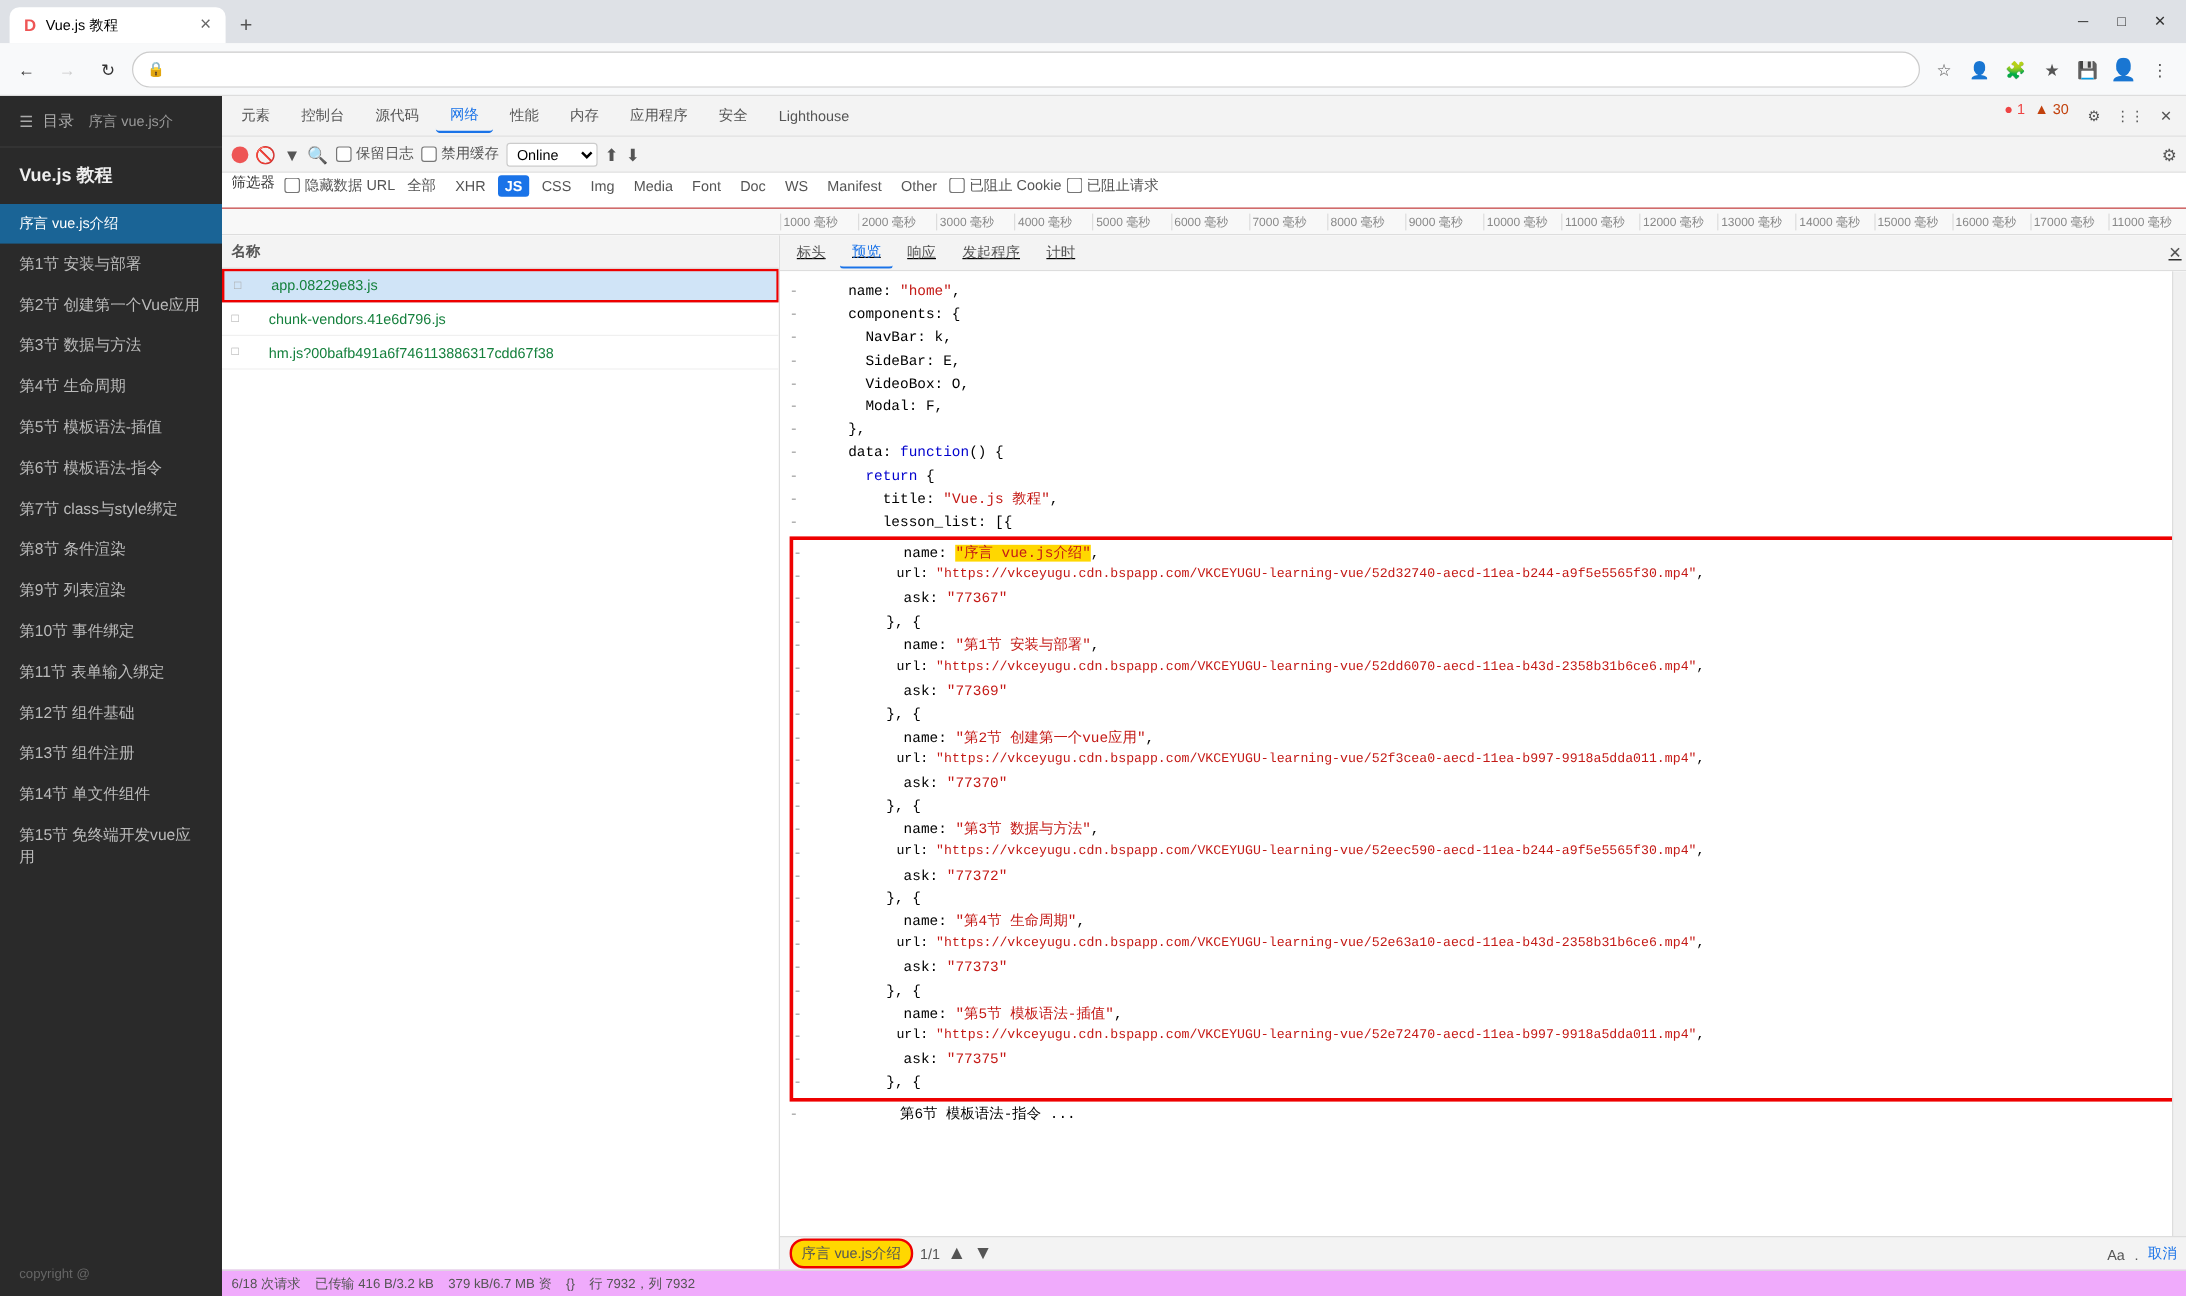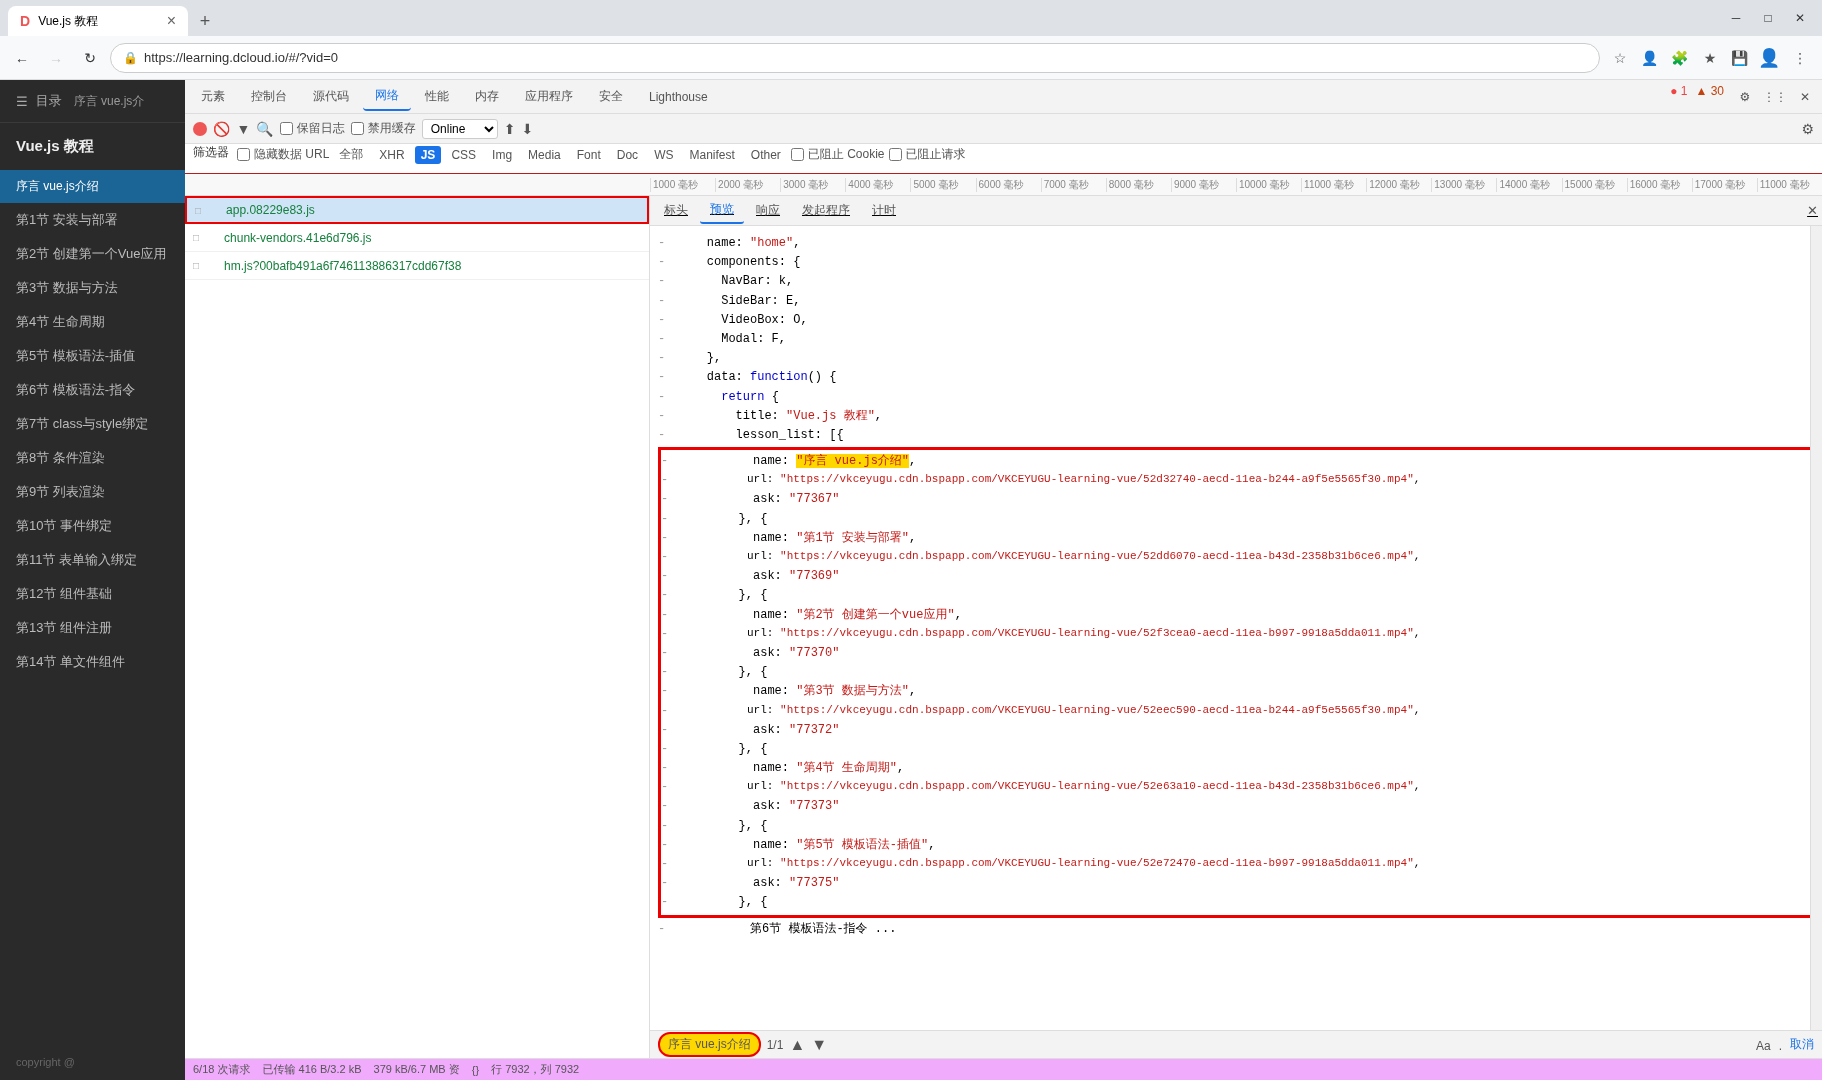--- a/index.html
+++ b/index.html
@@ -332,21 +332,20 @@
     <div class="win-btn">✕</div>
   </div>
 </div>
 
 <div class="browser-toolbar">
   <div class="nav-btn">←</div>
   <div class="nav-btn" style="color:#ccc;">→</div>
   <div class="nav-btn">↻</div>
   <div class="address-bar">
     <span class="lock-icon">🔒</span>
-    <span class="address-text">https://learning.dcloud.io/#/?vid=0</span>
   </div>
   <div class="toolbar-icons">
     <div class="toolbar-icon">☆</div>
     <div class="toolbar-icon">👤</div>
     <div class="toolbar-icon">🧩</div>
     <div class="toolbar-icon">★</div>
     <div class="toolbar-icon">💾</div>
     <div class="toolbar-icon" style="font-size:18px;">👤</div>
     <div class="toolbar-icon">⋮</div>
   </div>
@@ -370,20 +369,21 @@
       <div class="sidebar-item">第5节 模板语法-插值</div>
       <div class="sidebar-item">第6节 模板语法-指令</div>
       <div class="sidebar-item">第7节 class与style绑定</div>
       <div class="sidebar-item">第8节 条件渲染</div>
       <div class="sidebar-item">第9节 列表渲染</div>
       <div class="sidebar-item">第10节 事件绑定</div>
       <div class="sidebar-item">第11节 表单输入绑定</div>
       <div class="sidebar-item">第12节 组件基础</div>
       <div class="sidebar-item">第13节 组件注册</div>
       <div class="sidebar-item">第14节 单文件组件</div>
+      <div class="sidebar-item">第15节 免终端开发vue应用</div>
     </div>
     <div class="sidebar-footer">
       <span>copyright @</span>
     </div>
   </div>
 
   <div class="devtools">
 
     <div class="devtools-tabs">
       <div class="devtools-tab">元素</div>
@@ -475,20 +475,23 @@
       <div class="ruler-tick">14000 毫秒</div>
       <div class="ruler-tick">15000 毫秒</div>
       <div class="ruler-tick">16000 毫秒</div>
       <div class="ruler-tick">17000 毫秒</div>
       <div class="ruler-tick">11000 毫秒</div>
     </div>
 
     <div class="network-content">
 
       <div class="file-list">
+        <div class="file-list-header">
+          <span>名称</span>
+        </div>
         <div class="file-items">
 
           <div class="file-item" style="border: 2px solid #e00; background: #d0e4f7;">
             <span class="file-check">□</span>
             <span class="file-name">app.08229e83.js</span>
           </div>
           <div class="file-item">
             <span class="file-check">□</span>
             <span class="file-name">chunk-vendors.41e6d796.js</span>
           </div>

